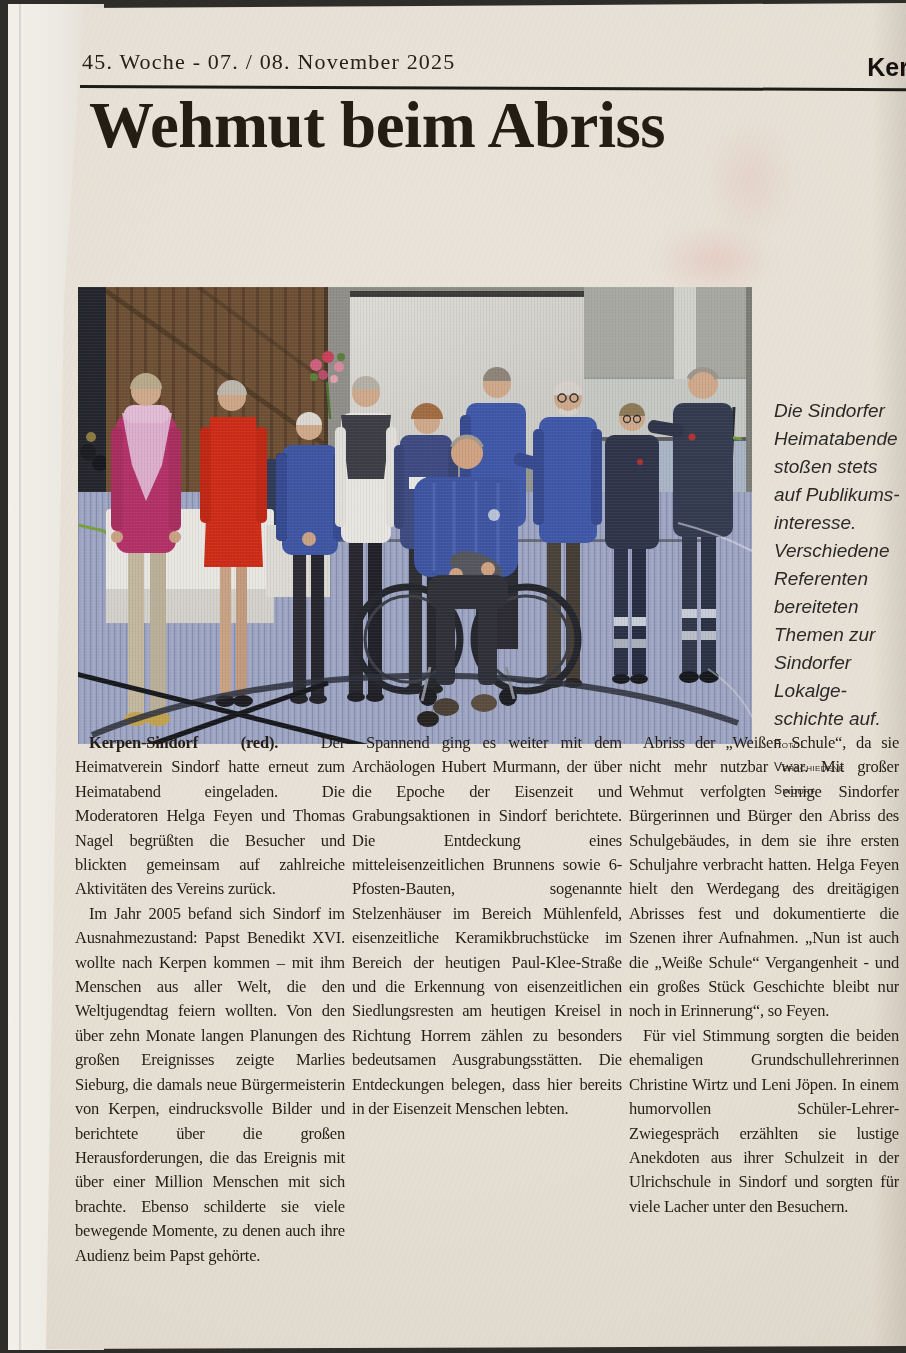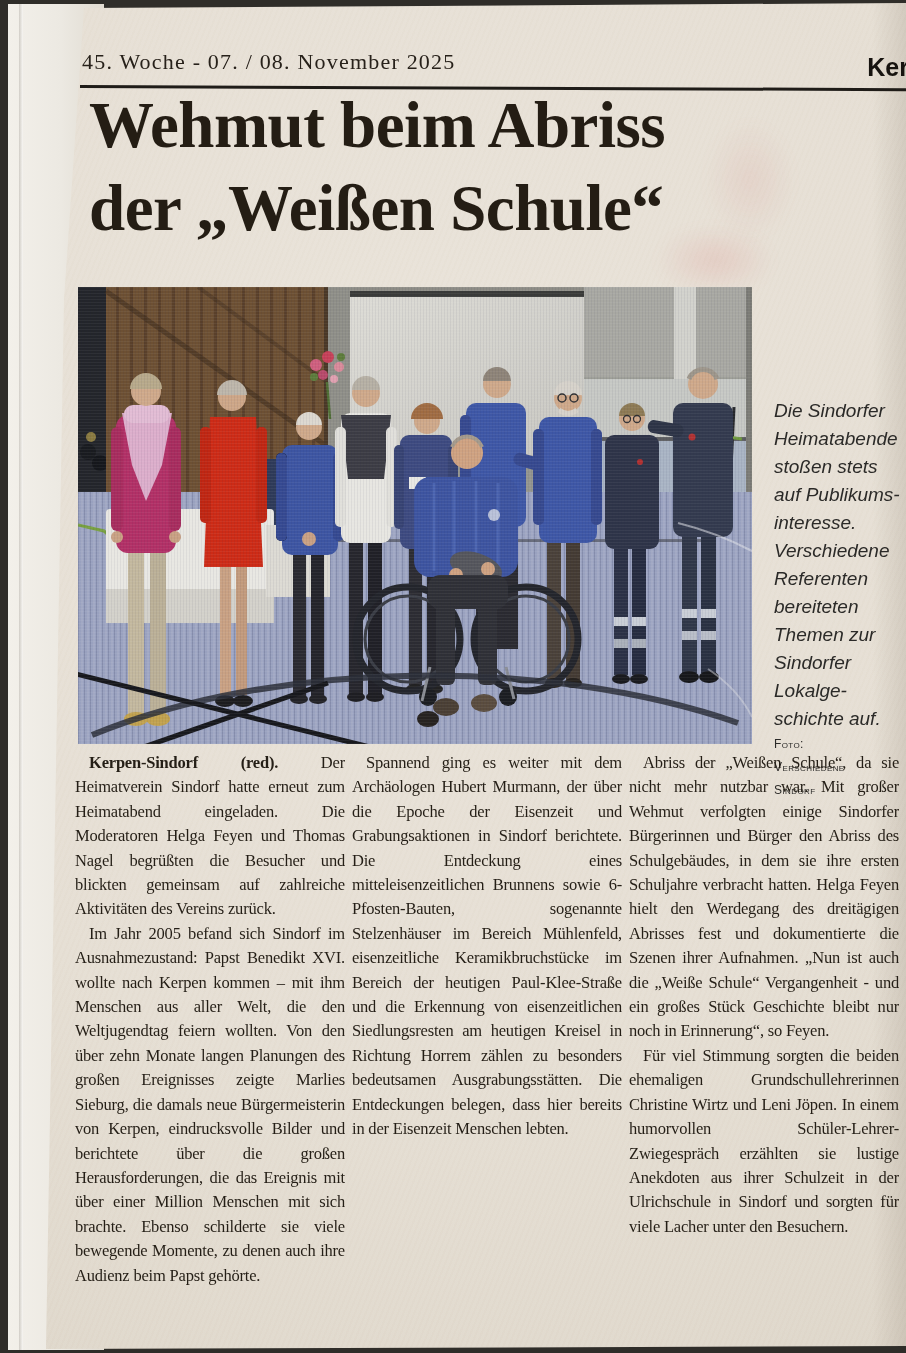--- a/index.html
+++ b/index.html
@@ -46,21 +46,21 @@
 
   
   .caption{position:absolute;left:774px;top:397px;width:132px;
     font-family:"Liberation Sans",sans-serif;font-style:italic;font-size:19px;
     line-height:28px;color:#2b2a28;hyphens:auto;}
   .credit{font-style:normal;font-variant:small-caps;
     font-size:12px;line-height:23px;letter-spacing:.4px;color:#2b2a28;}
   .credit span{display:block;}
 
   
-  .article{position:absolute;left:75px;top:751px;width:826px;display:flex;gap:7px;}
+  .article{position:absolute;left:75px;top:731px;width:826px;display:flex;gap:7px;}
   .colm{width:270px;height:600px;overflow:hidden;font-size:16.5px;line-height:24.4px;
     letter-spacing:-.2px;text-align:justify;color:#241e16;hyphens:auto;}
   .colm p{margin:0;text-indent:14px;}
   .lead{font-weight:bold;}
 </style>
 </head>
 <body>
 
 <div class="stage">
 
@@ -72,21 +72,20 @@
     <div class="grain"></div>
     <div class="smudge s1"></div>
     <div class="smudge s2"></div>
 
     <div class="issue-line">45. Woche - 07. / 08. November 2025</div>
     <div class="header-rule"></div>
     <div class="corner-frag">Ker</div>
 
     <div class="headline">
       <div>Wehmut beim Abriss</div>
-      <div>der „Weißen Schule“</div>
     </div>
 
     <div class="photo">
       <svg width="674" height="457" viewBox="0 0 674 457" preserveAspectRatio="none">
         <defs>
           <pattern id="wood" width="14" height="20" patternUnits="userSpaceOnUse">
             <rect width="14" height="20" fill="#6d5033"></rect>
             <rect x="10" width="3" height="20" fill="#5a402a"></rect>
           </pattern>
           <pattern id="floorTex" width="6" height="14" patternUnits="userSpaceOnUse">

